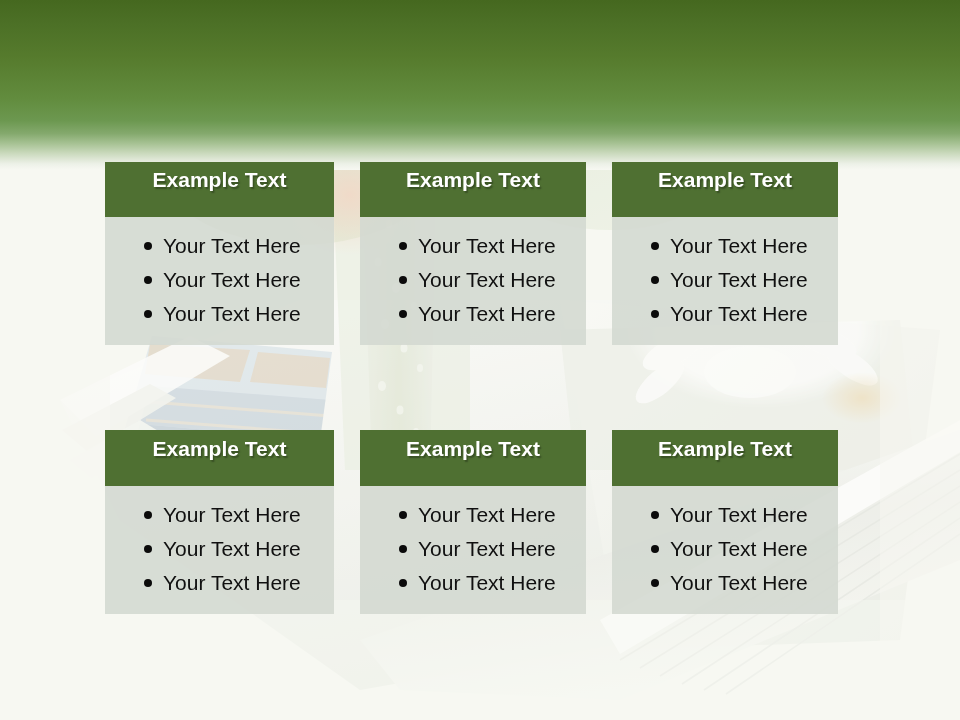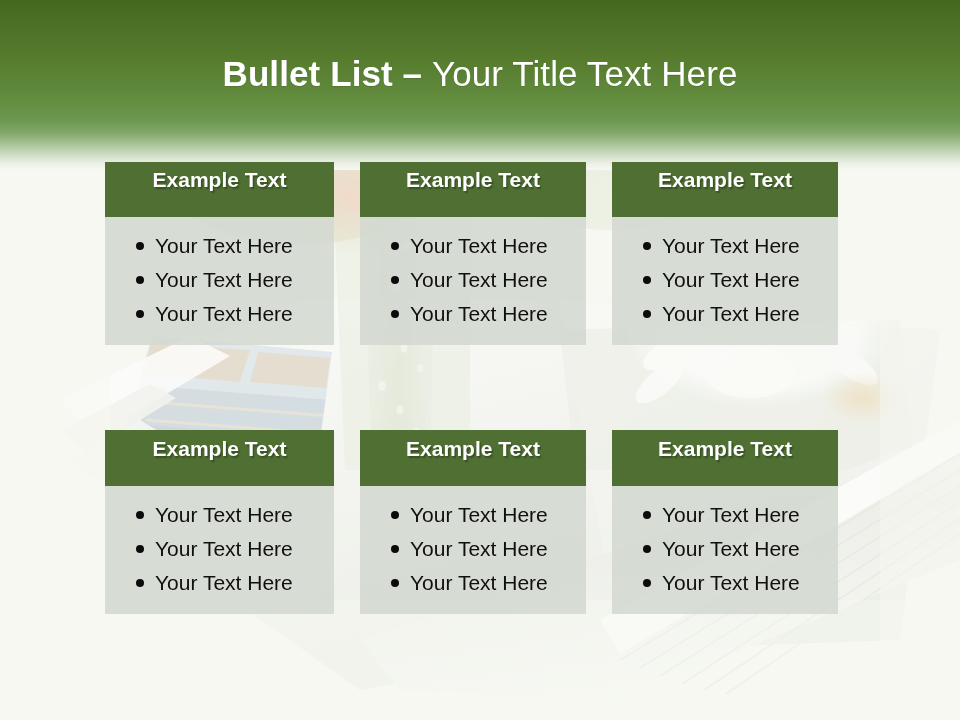--- a/index.html
+++ b/index.html
@@ -86,21 +86,21 @@
     display: flex;
     align-items: center;
     justify-content: center;
     text-shadow: 1.5px 1.5px 1.5px rgba(0,0,0,0.30);
     box-sizing: border-box;
     padding-bottom: 20px;
   }
   .card-body {
     background: rgba(211,216,208,0.88);
     box-sizing: border-box;
-    padding: 12px 0 12px 4px;
+    padding: 12px 0 12px 12px;
   }
   .card-body ul {
     margin: 0;
     padding: 0;
     list-style: none;
   }
   .card-body li {
     position: relative;
     color: #101010;
     font-size: 21px;
@@ -269,23 +269,20 @@
 
       <rect x="0" y="0" width="960" height="720" fill="#F7F8F2" opacity="0.38"></rect>
       <rect x="0" y="600" width="960" height="120" fill="#F7F8F2" opacity="0.45"></rect>
       <rect x="0" y="0" width="110" height="720" fill="#F7F8F2" opacity="0.55"></rect>
       <rect x="880" y="0" width="80" height="720" fill="#F7F8F2" opacity="0.5"></rect>
     </svg>
   </div>
 
   <div id="header-band"></div>
 
-  <div id="slide-title">
-    <span class="t-bold">Bullet List </span><span class="t-bold">– </span><span class="t-reg">Your Title Text Here</span>
-  </div>
 
   <div class="card row1" style="left:105px; top:162px; width:229px;">
     <div class="card-head">Example Text</div>
     <div class="card-body">
       <ul>
         <li><span class="bullet"></span><span>Your Text Here</span></li>
         <li><span class="bullet"></span><span>Your Text Here</span></li>
         <li><span class="bullet"></span><span>Your Text Here</span></li>
       </ul>
     </div>

